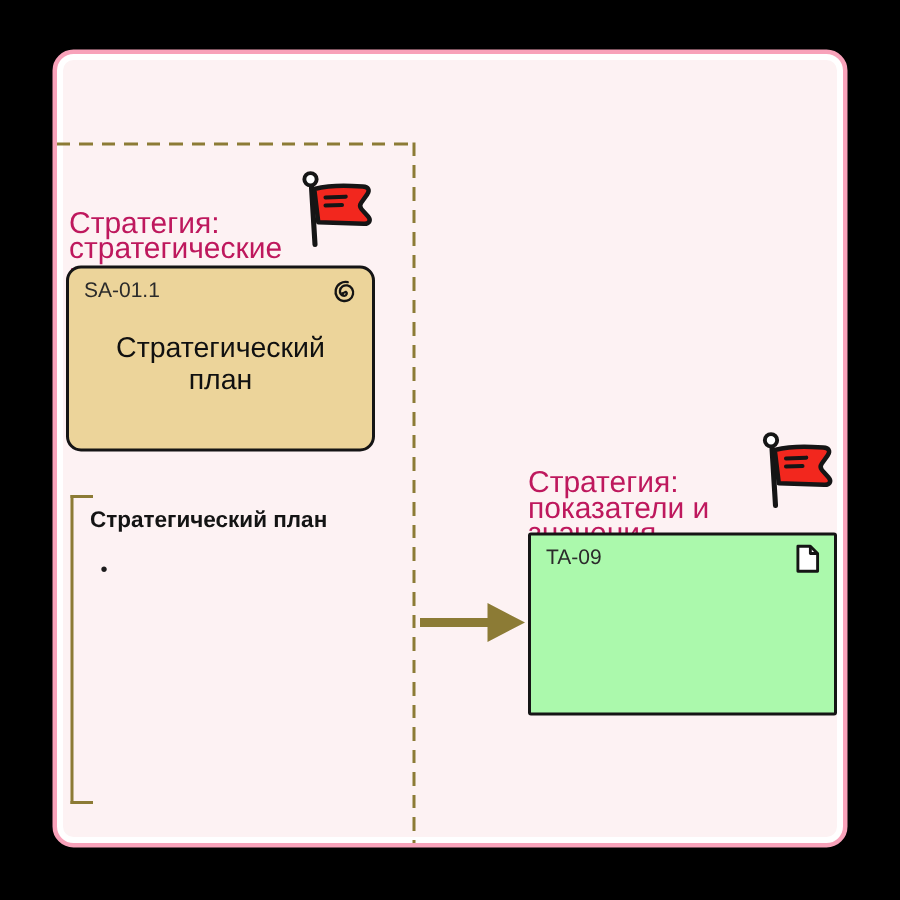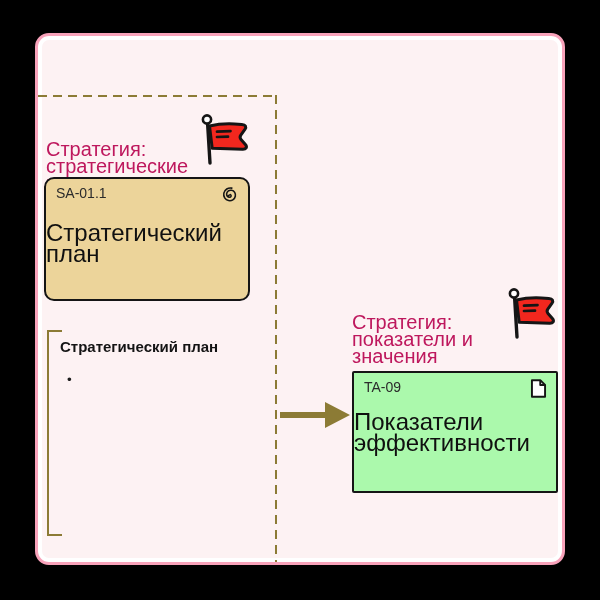--- a/index.html
+++ b/index.html
@@ -57,37 +57,37 @@
     border: 2px solid #151515;
     text-decoration: underline;
   }
   .card-strategic {
     left: 6px; top: 141px;
     height: 124px;
     background: #ECD49A;
     border-radius: 10px;
   }
   .card-kpi {
-    left: 314px; top: 335px;
+    left: 314px; top: 319px;
     height: 122px;
     background: #ABF9AC;
     border-radius: 2px;
   }
   .card-code {
     position: absolute;
     left: 10px; top: 6px;
     font-size: 14px;
     color: #2b2b2b;
   }
   .card-corner-icon { position: absolute; right: 7px; top: 5px; width: 21px; height: 21px; }
   .card-title {
     position: absolute;
     left: 0; right: 0;
-    text-align: left;
-    font-size: 24px;
+    text-align: center;
+    font-size: 19px;
     line-height: 21px;
     font-weight: 500;
     white-space: pre-line;
     color: #101010;
   }
   .card-strategic .card-title { top: 43px; }
   .card-kpi       .card-title { top: 38px; }
 
   .bracket {
     left: 9px; top: 294px;
@@ -169,18 +169,16 @@
       <path d="M13.5,13 C22,11 30.5,10.6 38.5,11 L45.8,11.4 C49.6,11.7 50.7,13.6 48.9,16.4 L44.8,22.2 C43.8,23.6 43.8,25 45,26.4 L49.4,31.4 C51.6,34 50.1,36.4 46.5,36.2 L16.2,35.2 Z" fill="#F2271E" stroke="#151515" stroke-width="3" stroke-linejoin="round"></path>
       <path d="M21,18.6 L34.5,18.1 M21,24 L32,23.7" stroke="#151515" stroke-width="2.7" stroke-linecap="round" fill="none"></path>
     </svg>
 
     <div class="card card-kpi">
       <span class="card-code">TA-09</span>
       <svg class="card-corner-icon" viewBox="0 0 24 24">
         <path d="M4.5,2.5 h9.5 l5.5,5.5 v13.5 h-15 z" fill="#ffffff" stroke="#151515" stroke-width="2.2" stroke-linejoin="round"></path>
         <path d="M14,2.5 v5.5 h5.5" fill="none" stroke="#151515" stroke-width="2.2" stroke-linejoin="round"></path>
       </svg>
-      <div class="card-title">Показатели
-эффективности</div>
     </div>
 
   </div>
 </div>
 
 </body></html>

